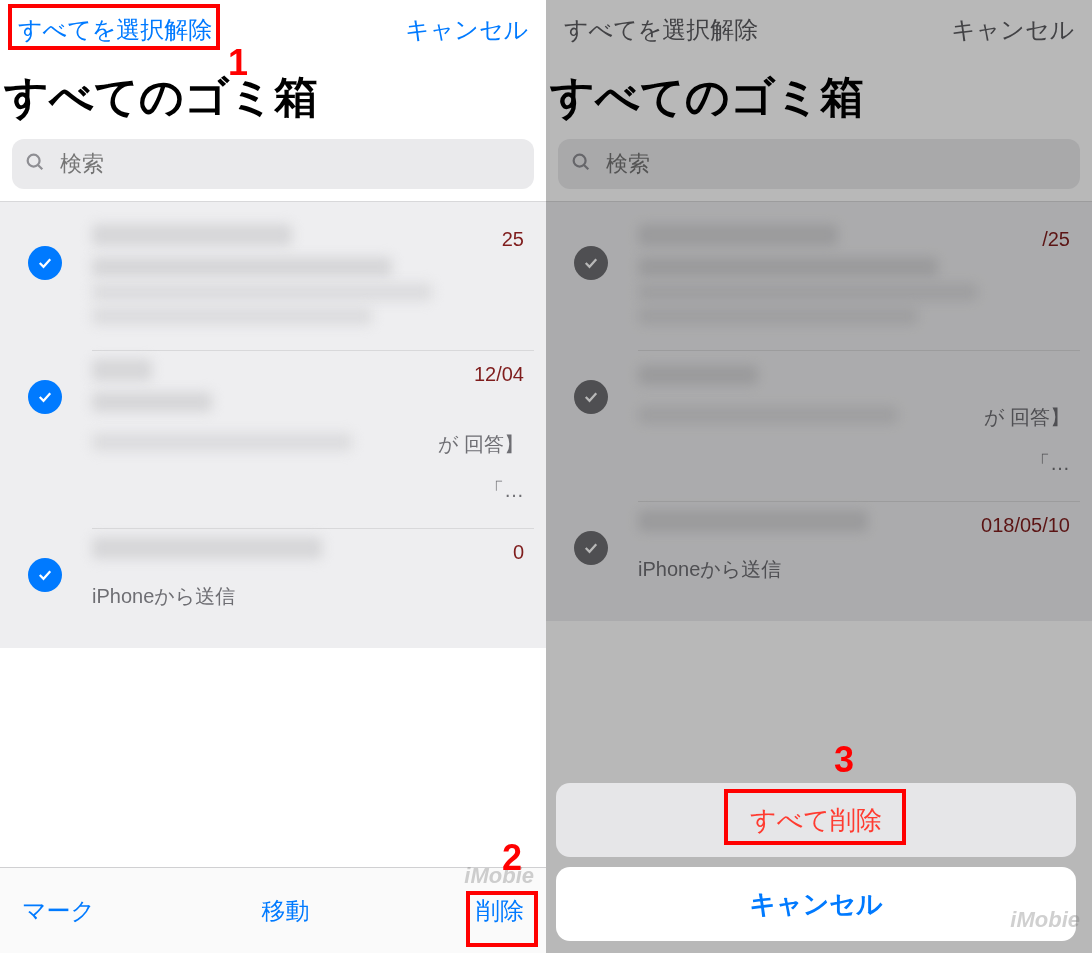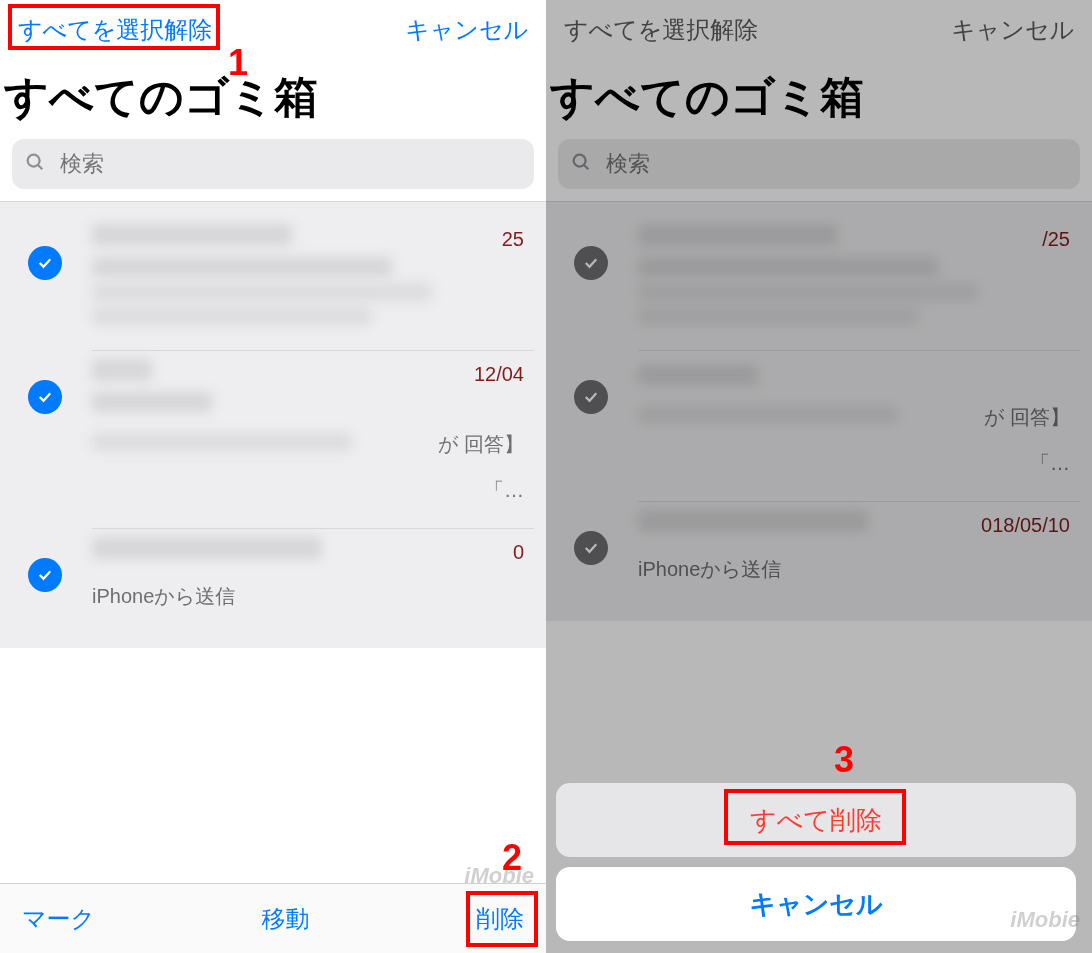--- a/index.html
+++ b/index.html
@@ -138,21 +138,21 @@
   .snippet.left { text-align:left; padding-right:0; }
   
   .toolbar {
     position: absolute;
     bottom: 0;
     left: 0;
     right: 0;
     display: flex;
     justify-content: space-between;
     align-items: center;
-    height: 70px;
+    height: 86px;
     border-top: 1px solid #d0d0d2;
     background: #fafafa;
     padding: 0 22px;
   }
   .toolbar button {
     font-size: 24px;
     color: #007aff;
     background: none;
     border: none;
     cursor: pointer;

